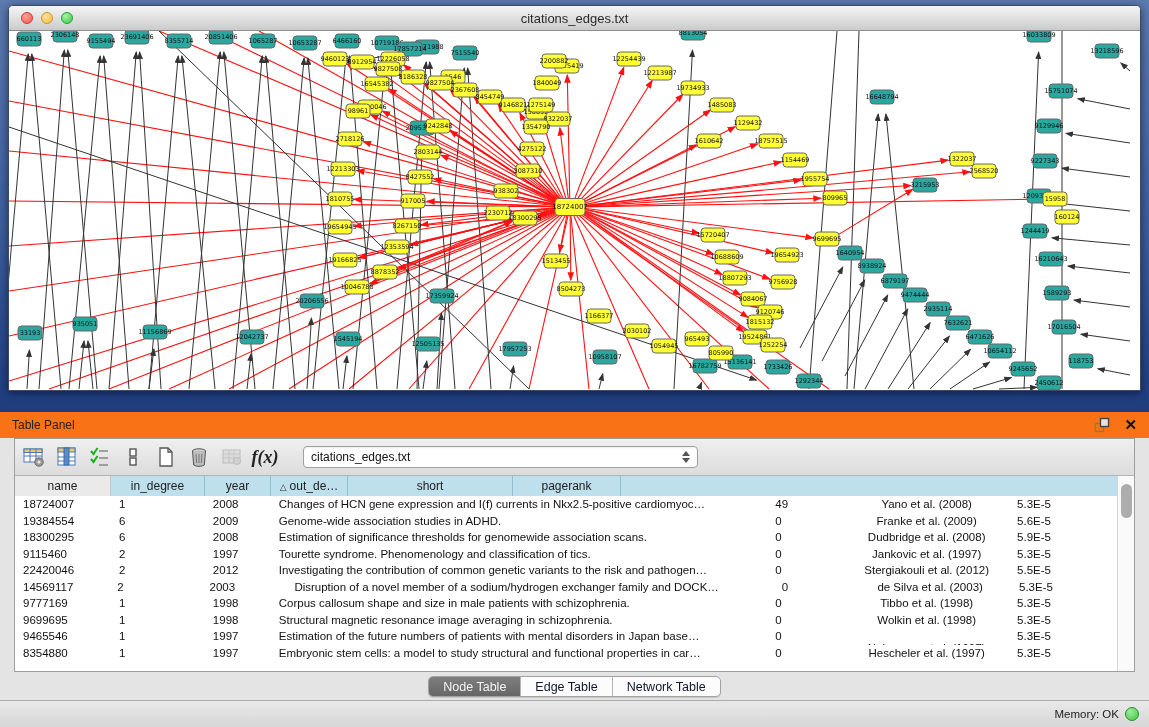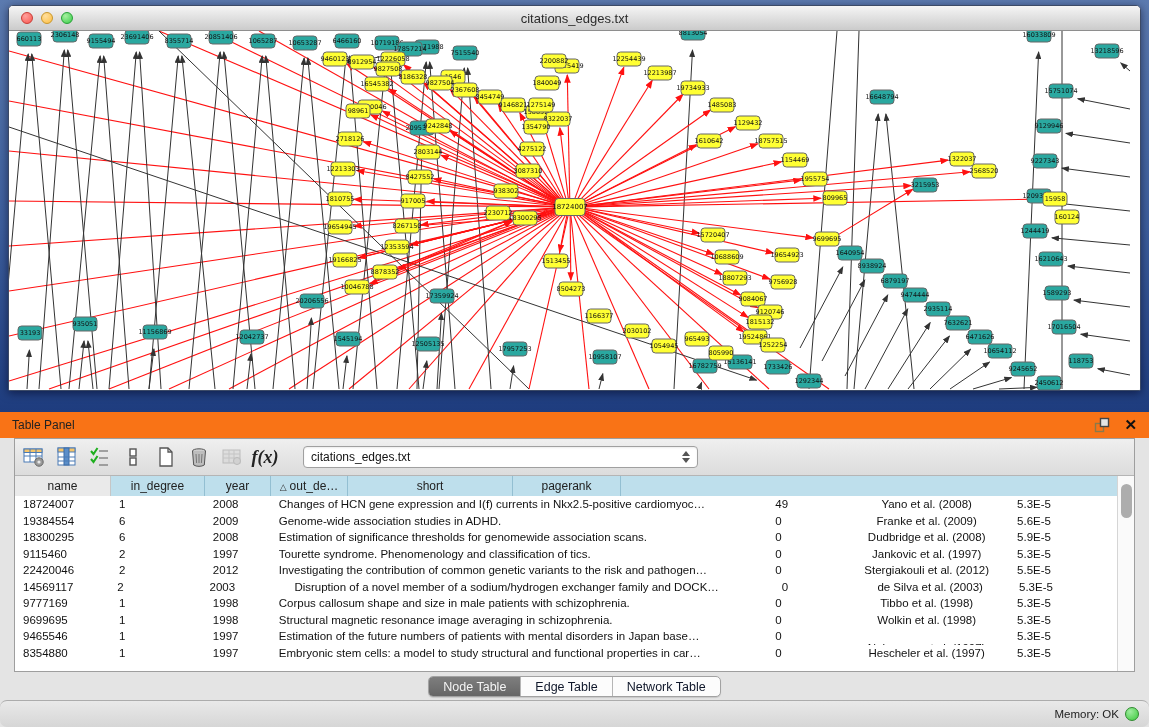--- a/index.html
+++ b/index.html
@@ -62,21 +62,21 @@
   .segmented{display:flex;border:1px solid #A2A2A2;border-radius:5px;overflow:hidden;
     background:#FCFCFC;height:21px;box-shadow:0 1px 1px rgba(0,0,0,.12);}
   .seg{padding:0 14px;font-size:12.5px;line-height:20px;color:#0f172a;border-right:1px solid #B5B5B5;
     background:transparent;border-top:none;border-bottom:none;border-left:none;
     font-family:"Liberation Sans",sans-serif;}
   .seg:last-child{border-right:none;}
   .seg.selected{background:linear-gradient(#7E7E7E,#666);color:#F4F4F4;}
 
   .statusbar{height:27px;border-top:1px solid #ACACAC;background:linear-gradient(#E9E9E9,#D6D6D6);
     display:flex;align-items:center;justify-content:flex-end;padding-right:10px;gap:6px;
-    font-size:11.5px;color:#222;border-radius:7px;}
+    font-size:11.5px;color:#222;}
   .memdot{width:14px;height:14px;border-radius:50%;border:1px solid #2E8B2E;
     background:radial-gradient(circle at 35% 30%,#9FEC9F,#3DC93D);}
 </style>
 </head>
 <body>
 
 <div class="workspace">
   <div class="frame">
     <div class="titlebar">
       <div class="lights">

